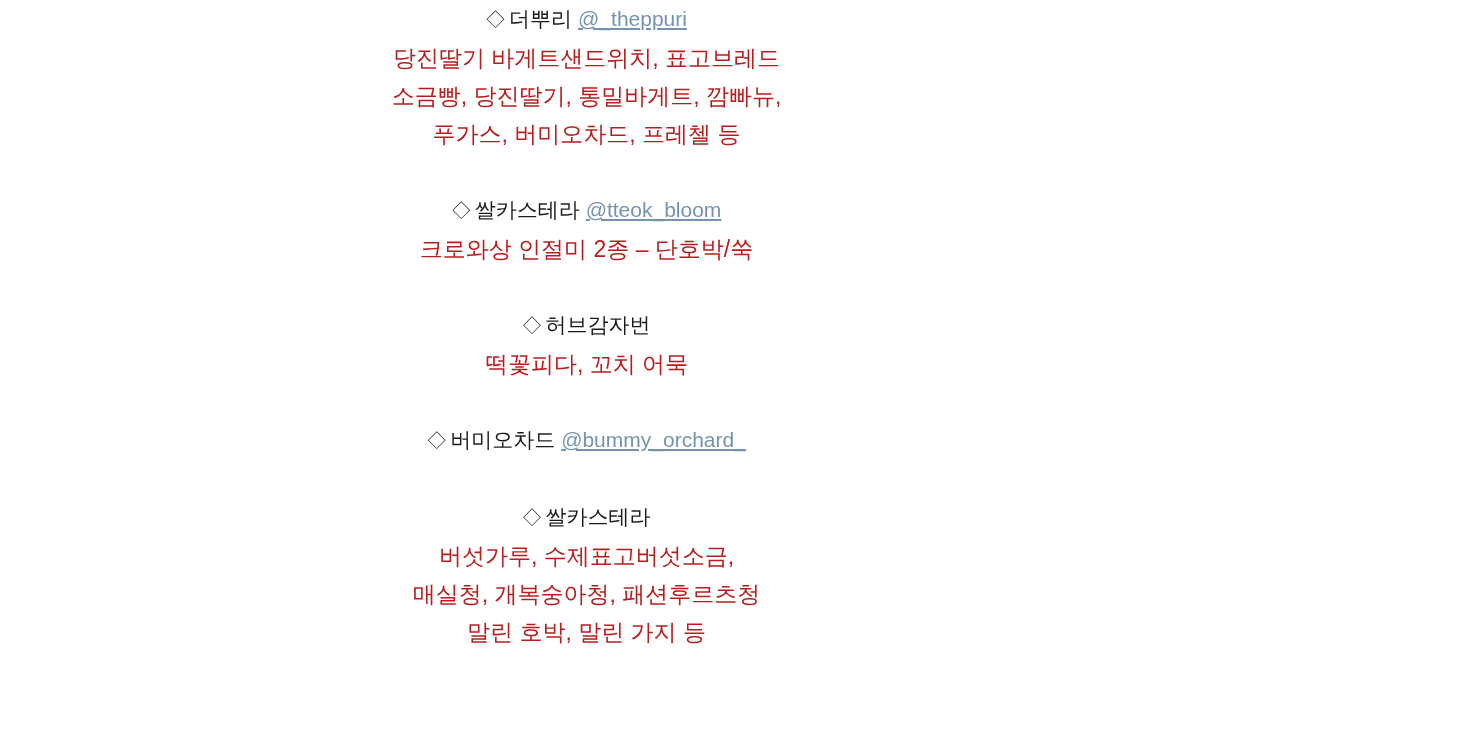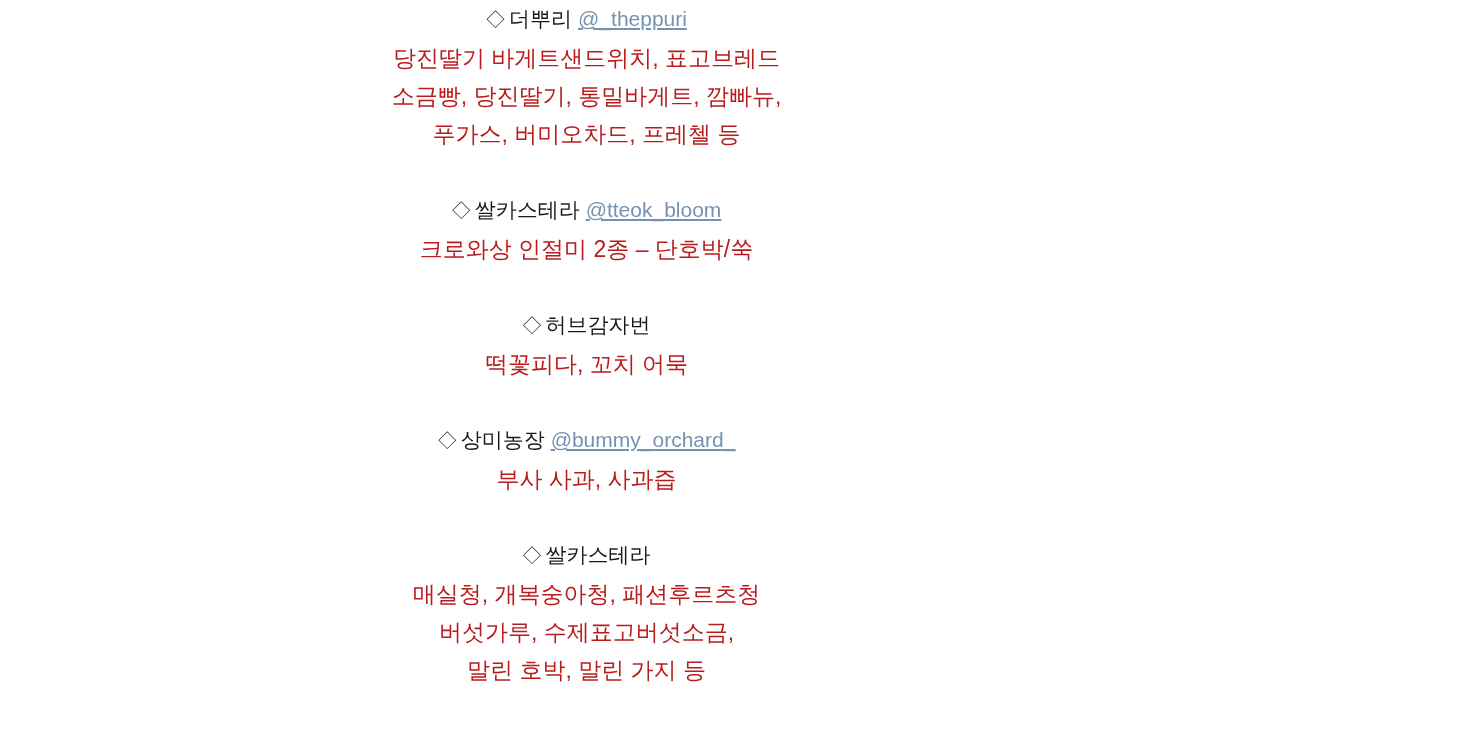--- a/index.html
+++ b/index.html
@@ -88,29 +88,28 @@
     <div class="vendor-heading">
       <span class="diamond">◇</span><span class="vendor-name">허브감자번</span>
     </div>
     <div class="item-line">떡꽃피다, 꼬치 어묵</div>
   </div>
 
   <div class="spacer"></div>
 
   <div class="vendor-block">
     <div class="vendor-heading">
-      <span class="diamond">◇</span><span class="vendor-name">상미농장</span><span class="handle">@bummy_orchard_</span>
+      <span class="diamond">◇</span><span class="vendor-name">버미오차드</span><span class="handle">@bummy_orchard_</span>
     </div>
-    <div class="item-line">부사 사과, 사과즙</div>
   </div>
 
   <div class="spacer"></div>
 
   <div class="vendor-block">
     <div class="vendor-heading">
       <span class="diamond">◇</span><span class="vendor-name">쌀카스테라</span>
     </div>
+    <div class="item-line">버섯가루, 수제표고버섯소금,</div>
     <div class="item-line">매실청, 개복숭아청, 패션후르츠청</div>
-    <div class="item-line">버섯가루, 수제표고버섯소금,</div>
     <div class="item-line">말린 호박, 말린 가지 등</div>
   </div>
 
 </div>
 
 </body></html>

